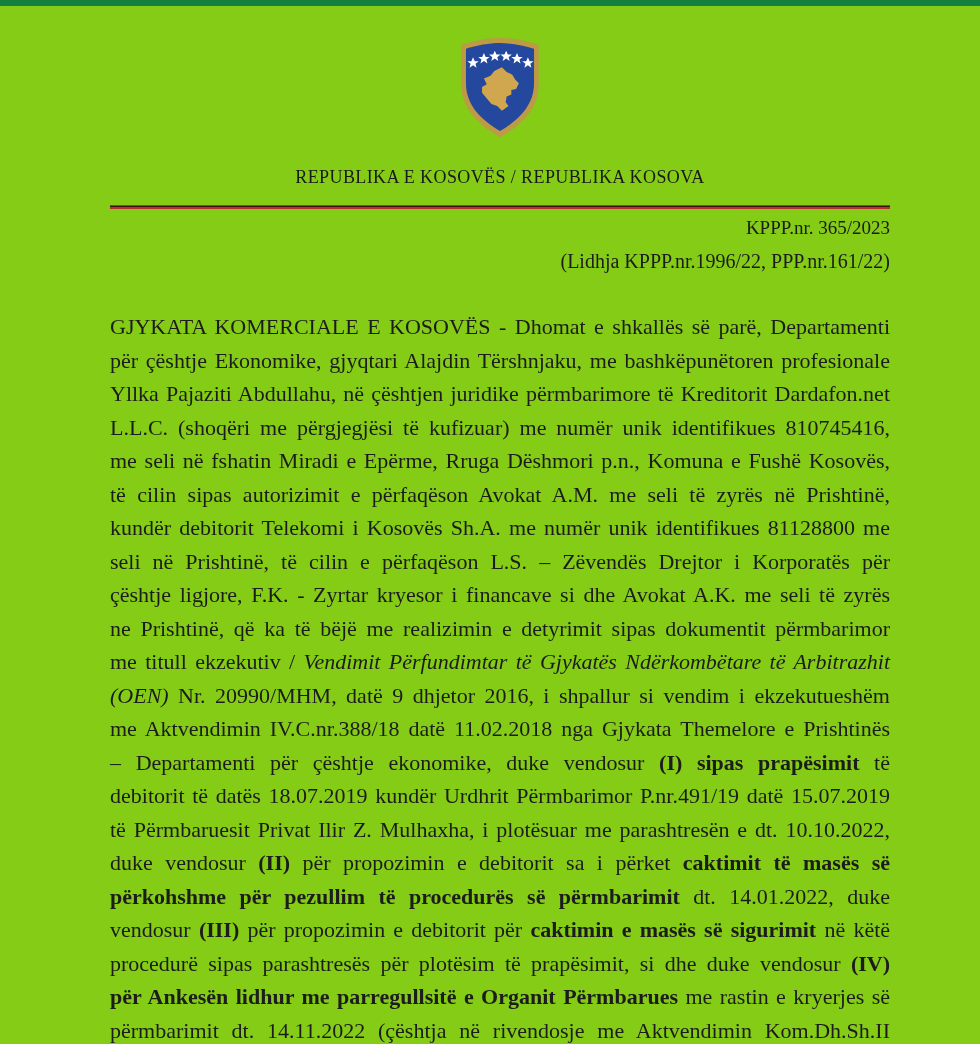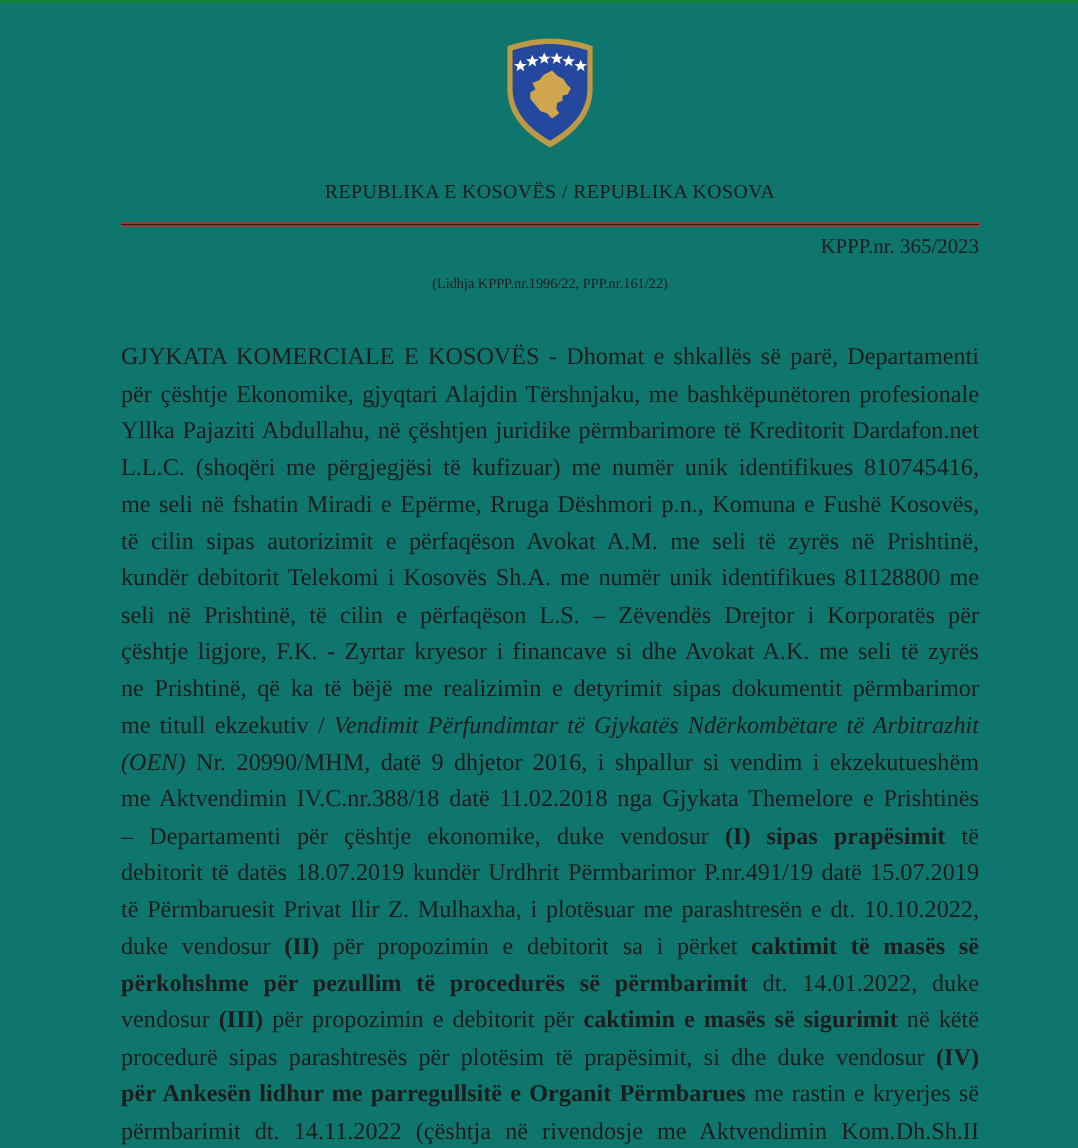--- a/index.html
+++ b/index.html
@@ -9,25 +9,25 @@
     --emblem-border:#bd9a43;
     --emblem-field:#24489e;
     --emblem-map:#d0a64f;
     --emblem-star:#ffffff;
   }
   html,body{margin:0;padding:0;background:#ffffff;}
   .page{
     position:relative;
     width:980px;
     height:1044px;
-    background:#0f766e;
+    background:#84cc16;
     color:var(--ink);
     font-family:"Liberation Serif","DejaVu Serif",serif;
     overflow:hidden;
-    border-top:3px solid #15803d;
+    border-top:6px solid #15803d;
     box-sizing:border-box;
   }
   .content-col{
     padding-left:110px;
     padding-right:90px;
   }
   .emblem-wrap{
     margin-top:30px;
     display:flex;
     justify-content:center;
@@ -54,23 +54,22 @@
   .case-numbers{
     text-align:right;
   }
   .case-no{
     margin-top:8px;
     font-size:19px;
     line-height:22px;
   }
   .case-ref{
     margin-top:11px;
-    font-size:13px;
+    font-size:20px;
     line-height:22px;
-    text-align:center;
   }
   .body-text{
     margin:38px 0 0 0;
     font-size:22px;
     line-height:33.5px;
     text-align:justify;
     word-spacing:1.5px;
   }
   .seg-normal{font-weight:normal;font-style:normal;}
   .seg-bold{font-weight:bold;font-style:normal;}

